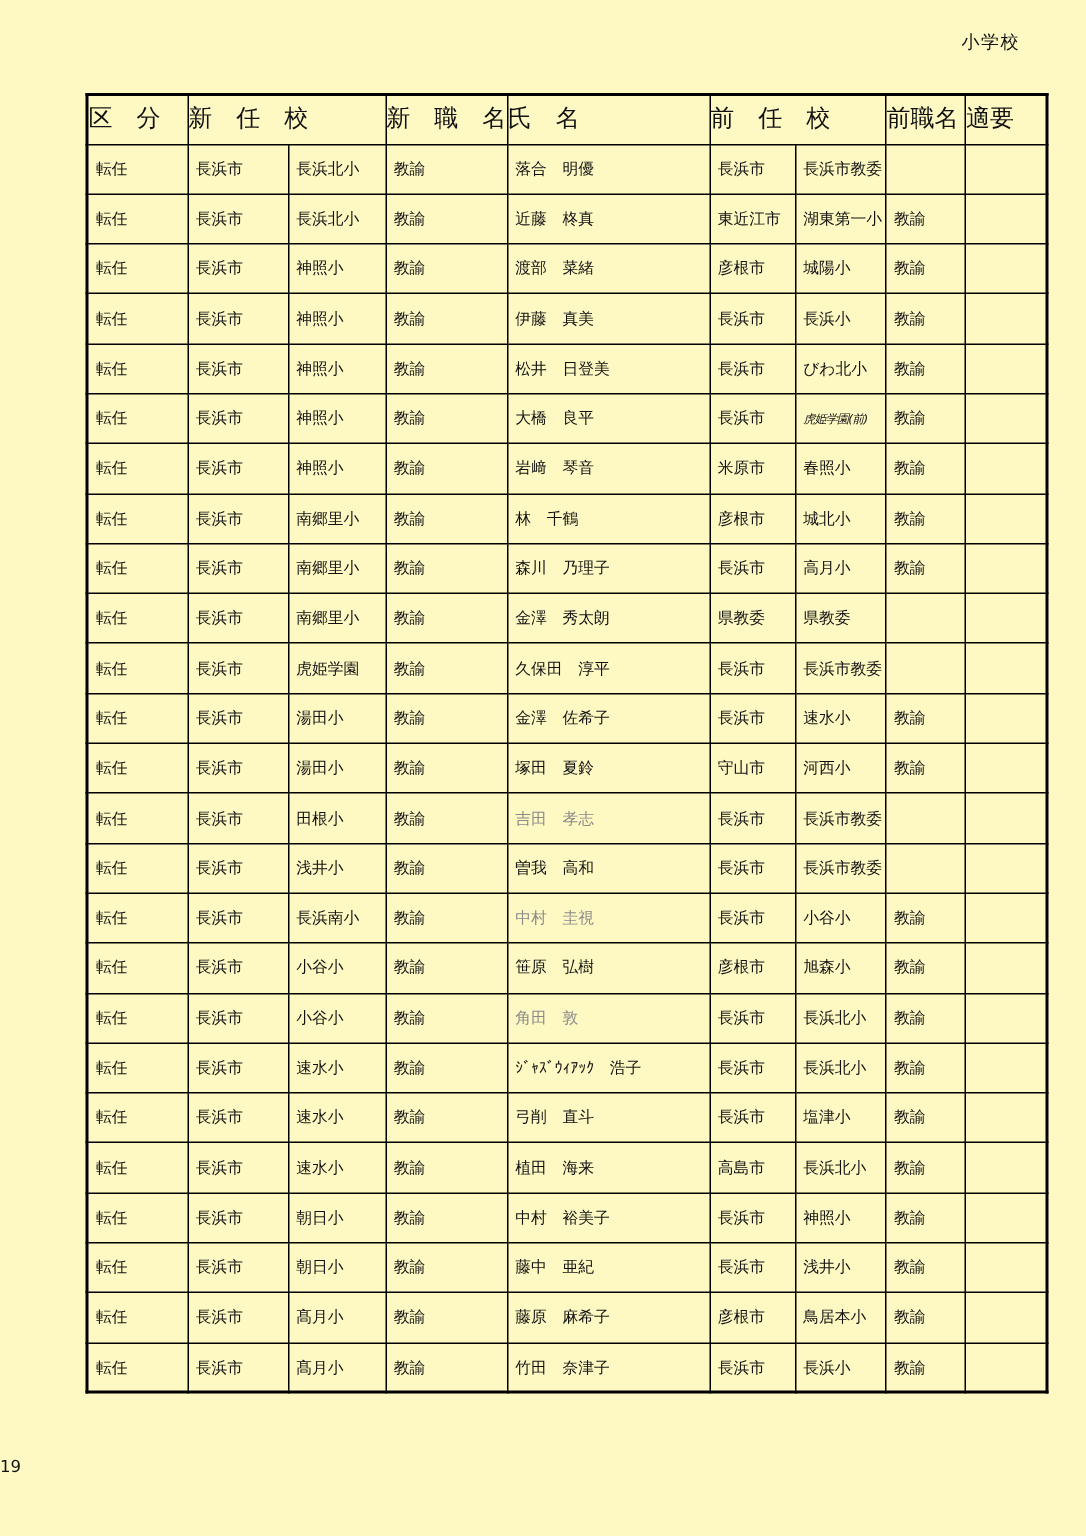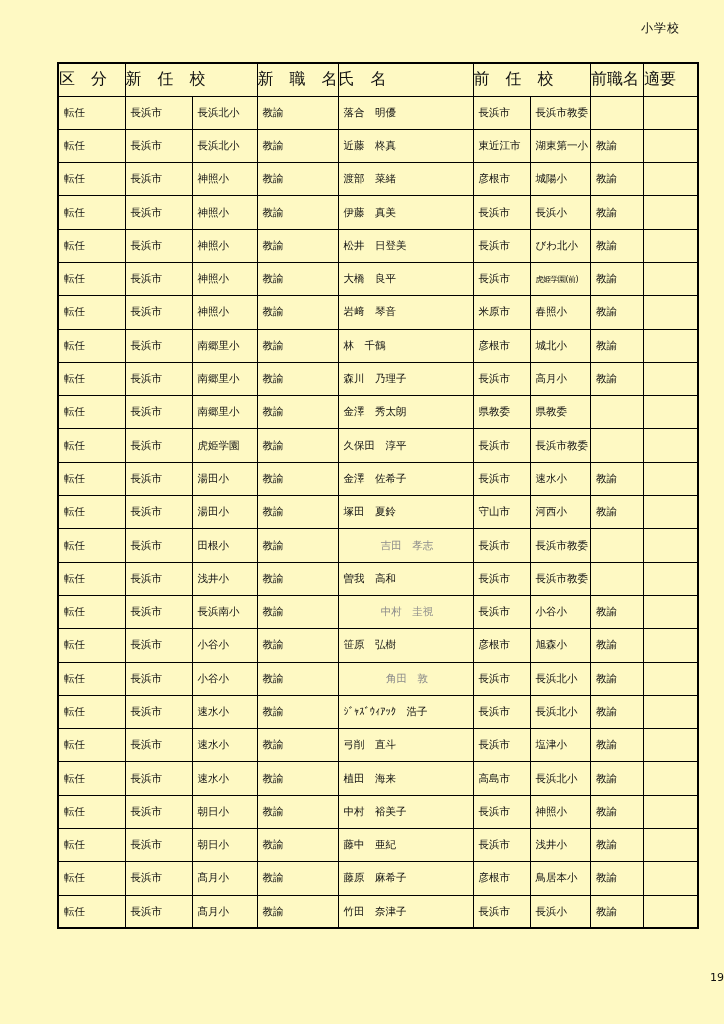--- a/index.html
+++ b/index.html
@@ -24,25 +24,25 @@
     padding:0 2px 0 5px;
     vertical-align:middle;
     white-space:nowrap; overflow:hidden;
     color:#111;
   }
   .transfer thead th {
     text-align:left; height:33px; padding:0;
     font-size:16px;
   }
   .transfer tbody td { height:33.3px; text-align:left; }
-  .transfer td.muted { color:#8a8a8a;text-align:center; }
-  .transfer td.compact { font-size:8px; letter-spacing:-0.5px; }
+  .transfer td.muted { color:#8a8a8a; }
+  .transfer td.compact { font-size:8px; letter-spacing:-0.5px;font-style:italic; }
   .page-number {
     position:absolute; top:971px; left:0; width:100%;
-    text-align:right; font-size:11px; color:#111;
+    text-align:left; font-size:11px; color:#111;
   }
 </style>
 </head>
 <body>
 
 <div class="page">
 
   <div class="section-label">小学校</div>
 
   <table class="transfer">

